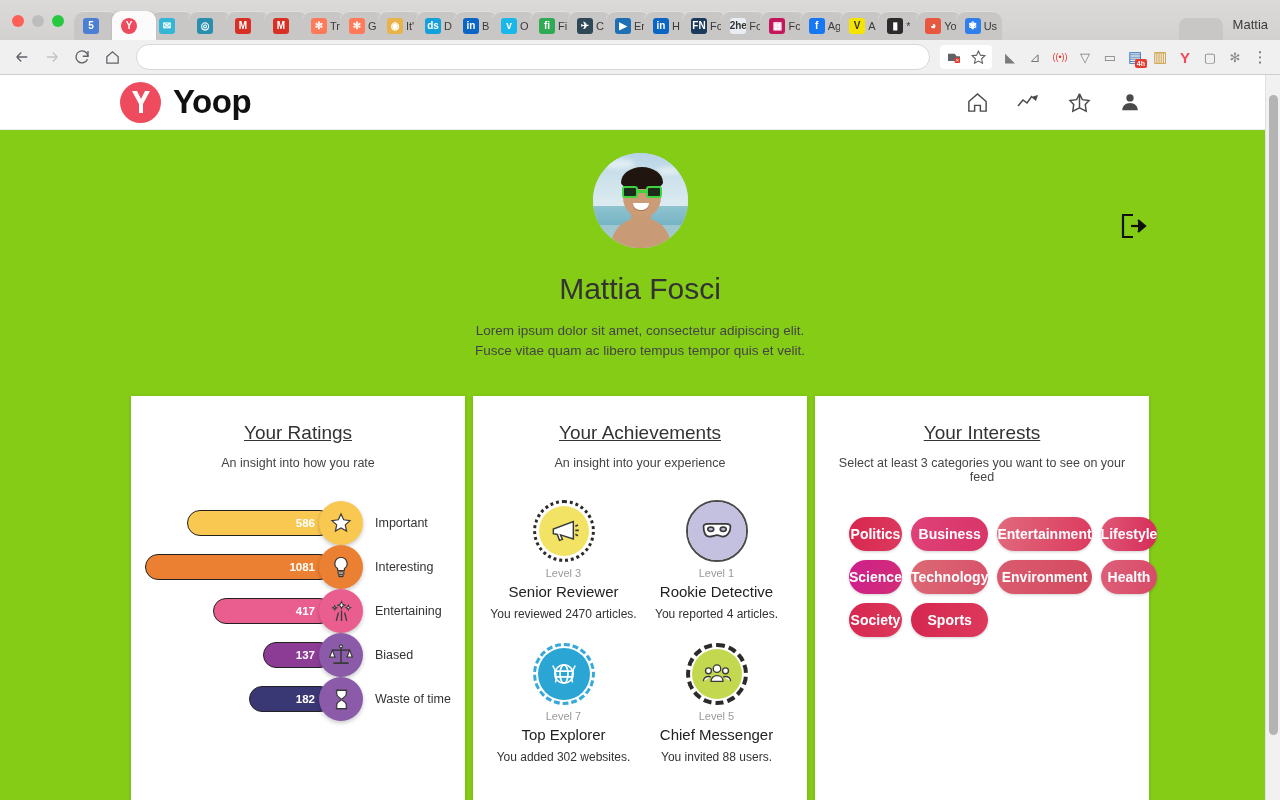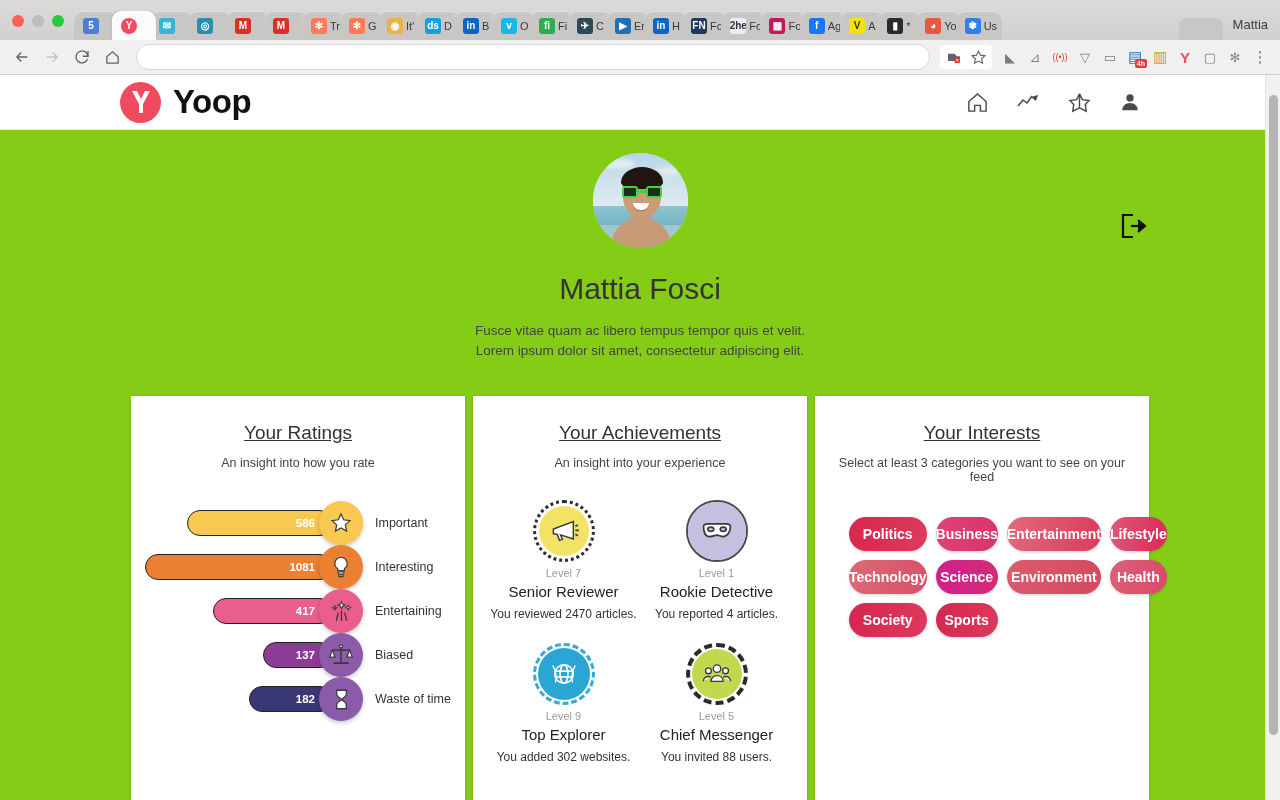--- a/index.html
+++ b/index.html
@@ -516,22 +516,22 @@
         <div class="av-hair"></div>
       <div class="av-mouth"></div>
       <div class="av-glass">
         <div class="av-lens l"></div>
           <div class="av-bridge"></div>
           <div class="av-lens r"></div>
       </div>
     </div>
     <h1 class="pname">Mattia Fosci</h1>
     <div class="pbio">
+      <div>Lorem ipsum dolor sit amet, consectetur adipiscing elit.</div>
       <div>Fusce vitae quam ac libero tempus tempor quis et velit.</div>
-      <div>Lorem ipsum dolor sit amet, consectetur adipiscing elit.</div>
     </div>
   </div>
 
   <div class="cards">
 
     <div class="card">
       <h2>Your Ratings</h2>
       <div class="sub">An insight into how you rate</div>
       <div class="ratings" id="ratings-list">
           <div class="rrow">
@@ -619,21 +619,21 @@
       <div class="ach-grid" id="ach-list">
           <div class="ach">
             <div class="ach-badge ring-dot">
               <div class="ach-inner" style="background: rgb(242, 227, 101);">
                 <svg width="32" height="32" viewBox="0 0 24 24" fill="#fff" stroke="#3a3a3a" stroke-width="1.1">
                   <path d="M4 10.5v3.5l3 .6 1.6 4.4 2.2-.7-1.4-3.4L19 18V5L4 10.5z"></path>
                   <path d="M20.5 8.5l2-1M20.5 11.5h2.6M20.5 14.5l2 1" stroke-width="1.2"></path>
                 </svg>
               </div>
             </div>
-            <div class="ach-level">Level 7</div>
+            <div class="ach-level">Level 3</div>
             <div class="ach-title">Senior Reviewer</div>
             <div class="ach-desc">You reviewed 2470 articles.</div>
           </div>
           <div class="ach">
             <div class="ach-badge ring-plain">
               <div class="ach-inner" style="background: rgb(195, 192, 224);">
                 <svg width="34" height="34" viewBox="0 0 24 24" fill="#fff" stroke="#3a3a3a" stroke-width="1.2">
                   <path d="M2.5 9c0-1.4 1-2 3-2h13c2 0 3 .6 3 2 0 3.5-2.2 7-5.3 7-1.8 0-2.7-1.1-4.2-1.1S8.6 16 6.8 16C3.7 16 2.5 12.5 2.5 9z"></path>
                   <ellipse cx="7.6" cy="10.8" rx="2.1" ry="1.5" fill="#c3c0e0" stroke="#3a3a3a"></ellipse>
                   <ellipse cx="16.4" cy="10.8" rx="2.1" ry="1.5" fill="#c3c0e0" stroke="#3a3a3a"></ellipse>
@@ -648,21 +648,21 @@
             <div class="ach-badge ring-wave" style="border-color: rgb(54, 169, 216);">
               <div class="ach-inner" style="background: rgb(43, 166, 212);">
                 <svg width="34" height="34" viewBox="0 0 24 24" fill="none" stroke="#fff" stroke-width="1.2">
                   <circle cx="12" cy="12" r="6.5"></circle>
                   <ellipse cx="12" cy="12" rx="2.8" ry="6.5"></ellipse>
                   <path d="M5.6 10h12.8M5.6 14h12.8"></path>
                   <path d="M4 6c2 2.5 3 9 2 12M20 6c-2 2.5-3 9-2 12" stroke-width="1"></path>
                 </svg>
               </div>
             </div>
-            <div class="ach-level">Level 9</div>
+            <div class="ach-level">Level 7</div>
             <div class="ach-title">Top Explorer</div>
             <div class="ach-desc">You added 302 websites.</div>
           </div>
           <div class="ach">
             <div class="ach-badge ring-scallop">
               <div class="ach-inner" style="background: rgb(195, 216, 79);">
                 <svg width="32" height="32" viewBox="0 0 24 24" fill="#fff" stroke="#3a3a3a" stroke-width="1">
                   <circle cx="12" cy="8" r="2.8"></circle>
                   <path d="M7.5 17.5c0-2.6 2-4.3 4.5-4.3s4.5 1.7 4.5 4.3z"></path>
                   <circle cx="5.6" cy="9.6" r="2.2"></circle>
@@ -688,25 +688,25 @@
           </div>
           <div class="pill" style="background: linear-gradient(100deg, rgb(222, 65, 121), rgb(217, 53, 103));">
             <span>Business</span>
           </div>
           <div class="pill" style="background: linear-gradient(100deg, rgb(224, 106, 126), rgb(220, 58, 94));">
             <span>Entertainment</span>
           </div>
           <div class="pill" style="background: linear-gradient(100deg, rgb(224, 88, 120), rgb(214, 43, 87));">
             <span>Lifestyle</span>
           </div>
+          <div class="pill" style="background: linear-gradient(100deg, rgb(207, 31, 139), rgb(210, 45, 120));">
+            <span>Science</span>
+          </div>
           <div class="pill" style="background: linear-gradient(100deg, rgb(220, 106, 116), rgb(216, 80, 106));">
             <span>Technology</span>
-          </div>
-          <div class="pill" style="background: linear-gradient(100deg, rgb(207, 31, 139), rgb(210, 45, 120));">
-            <span>Science</span>
           </div>
           <div class="pill" style="background: linear-gradient(100deg, rgb(218, 92, 110), rgb(212, 73, 95));">
             <span>Environment</span>
           </div>
           <div class="pill" style="background: linear-gradient(100deg, rgb(221, 95, 121), rgb(216, 74, 103));">
             <span>Health</span>
           </div>
           <div class="pill" style="background: linear-gradient(100deg, rgb(213, 38, 79), rgb(221, 58, 92));">
             <span>Society</span>
           </div>

